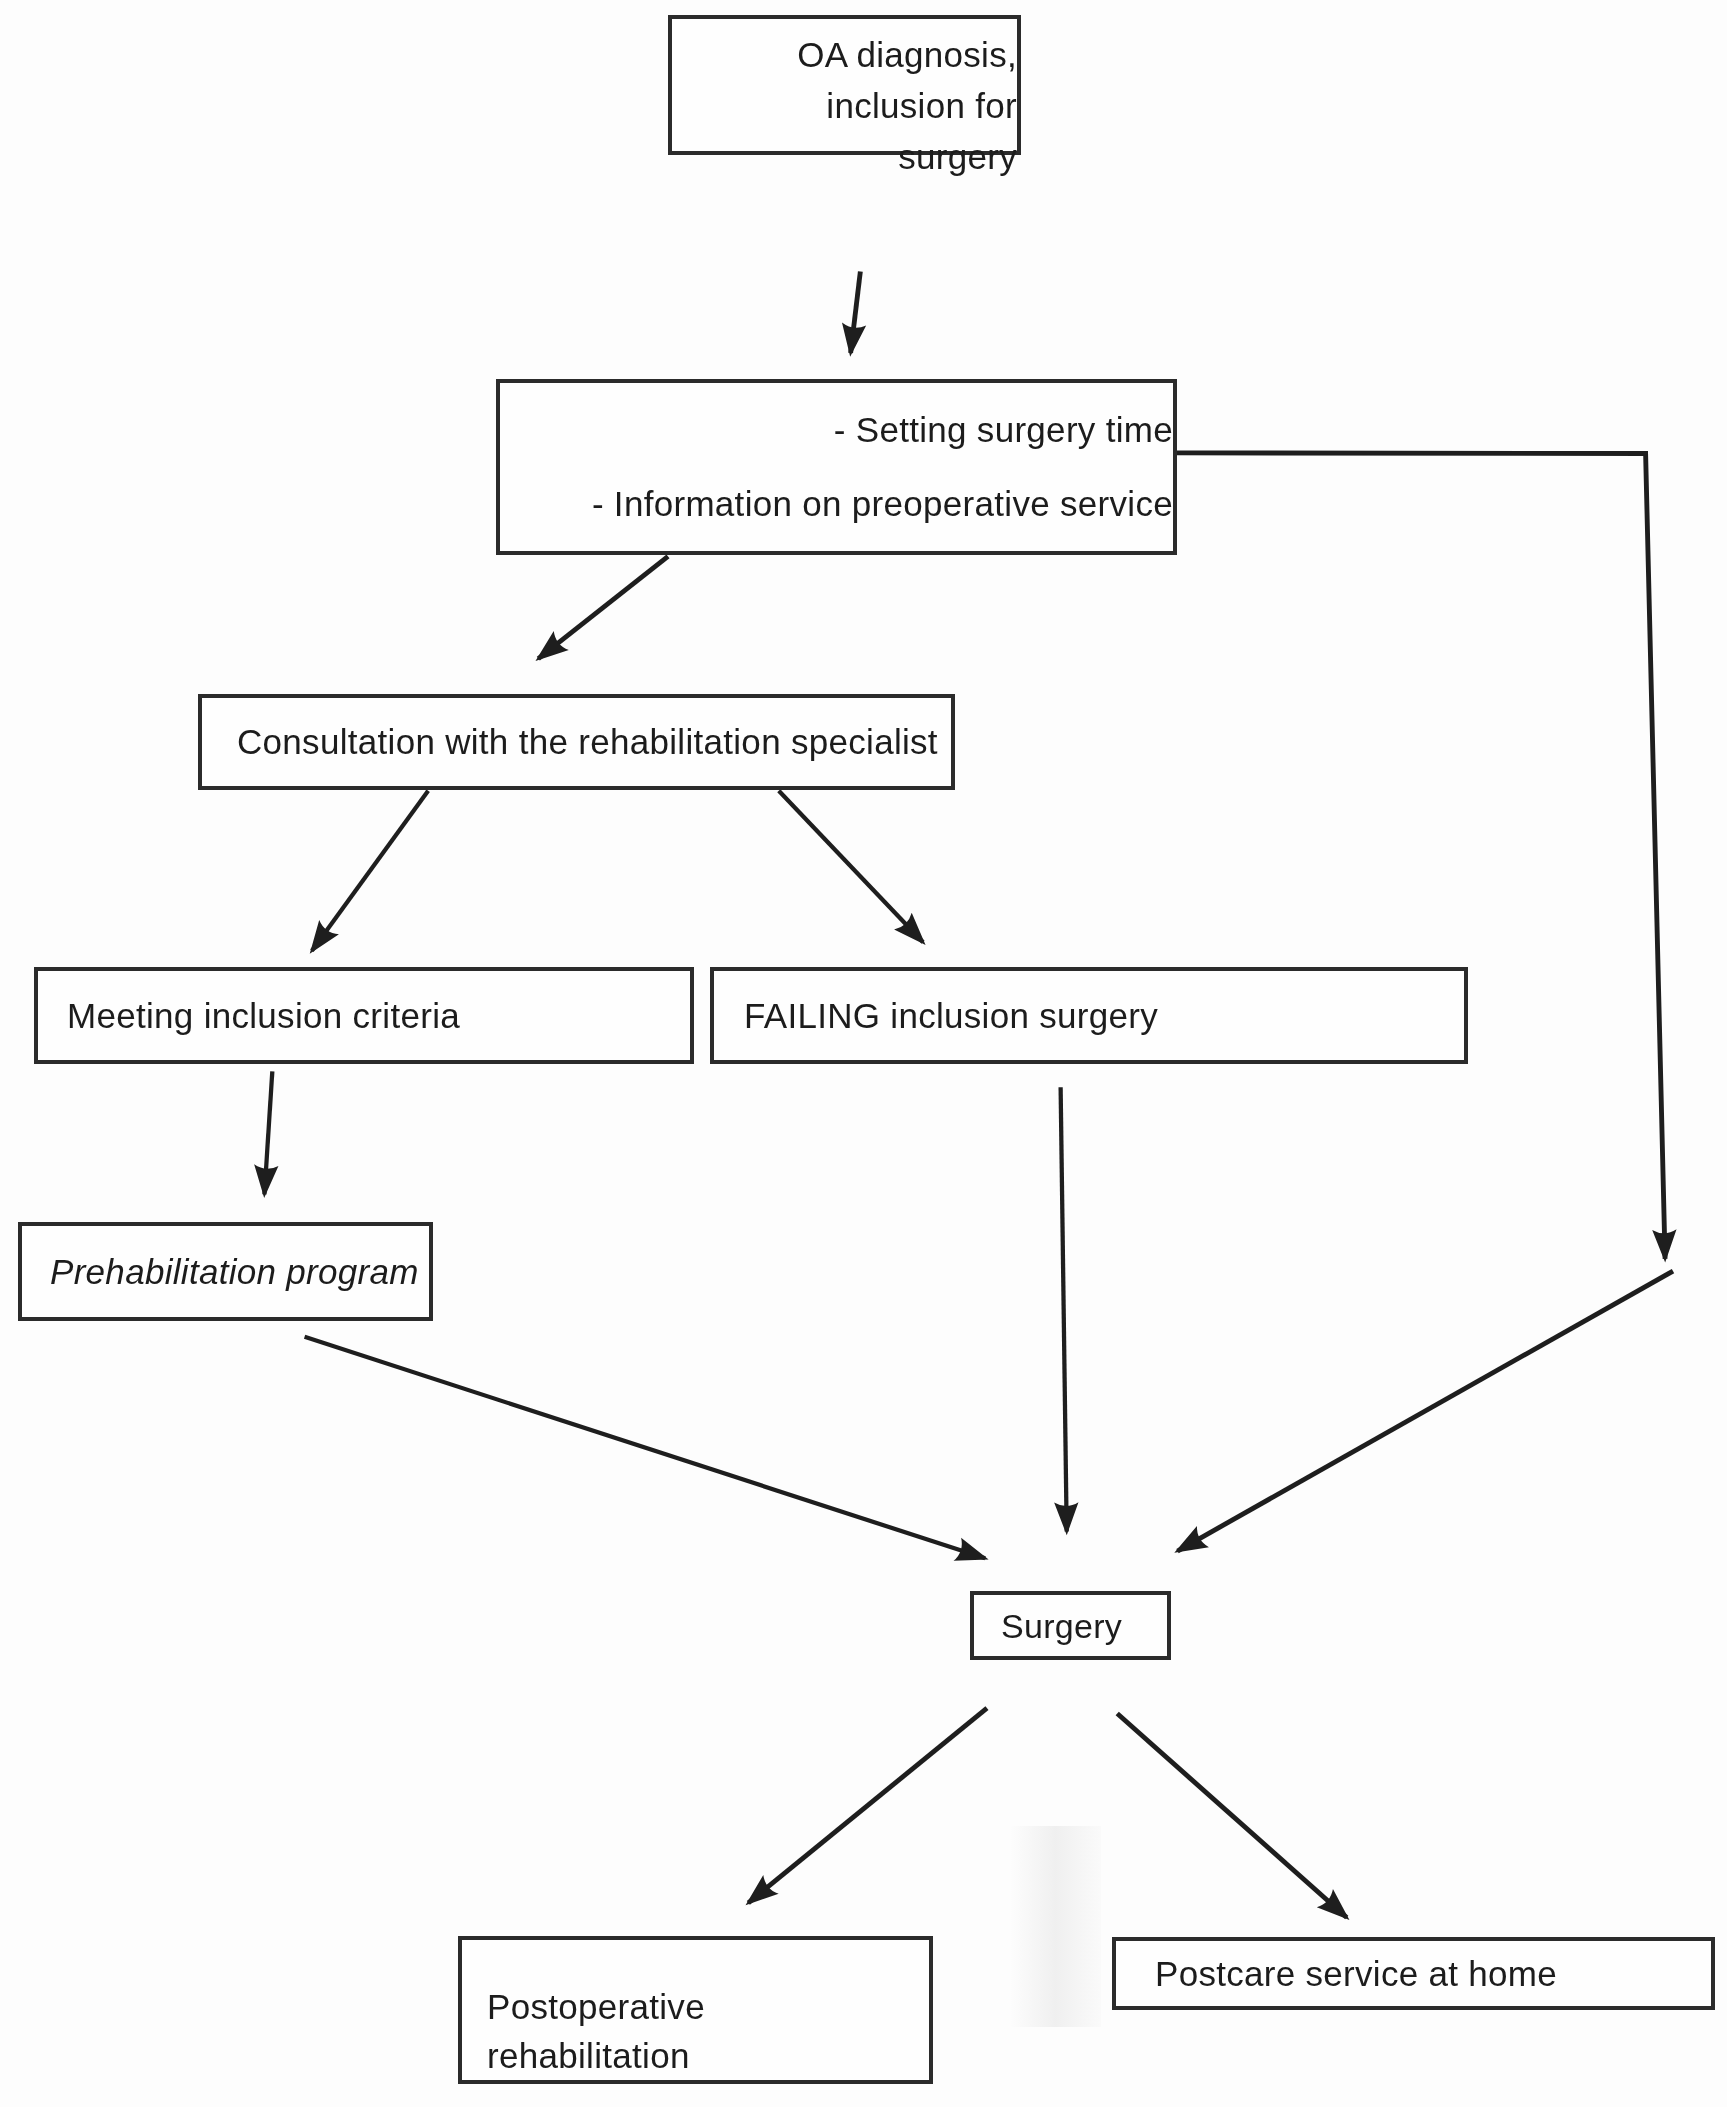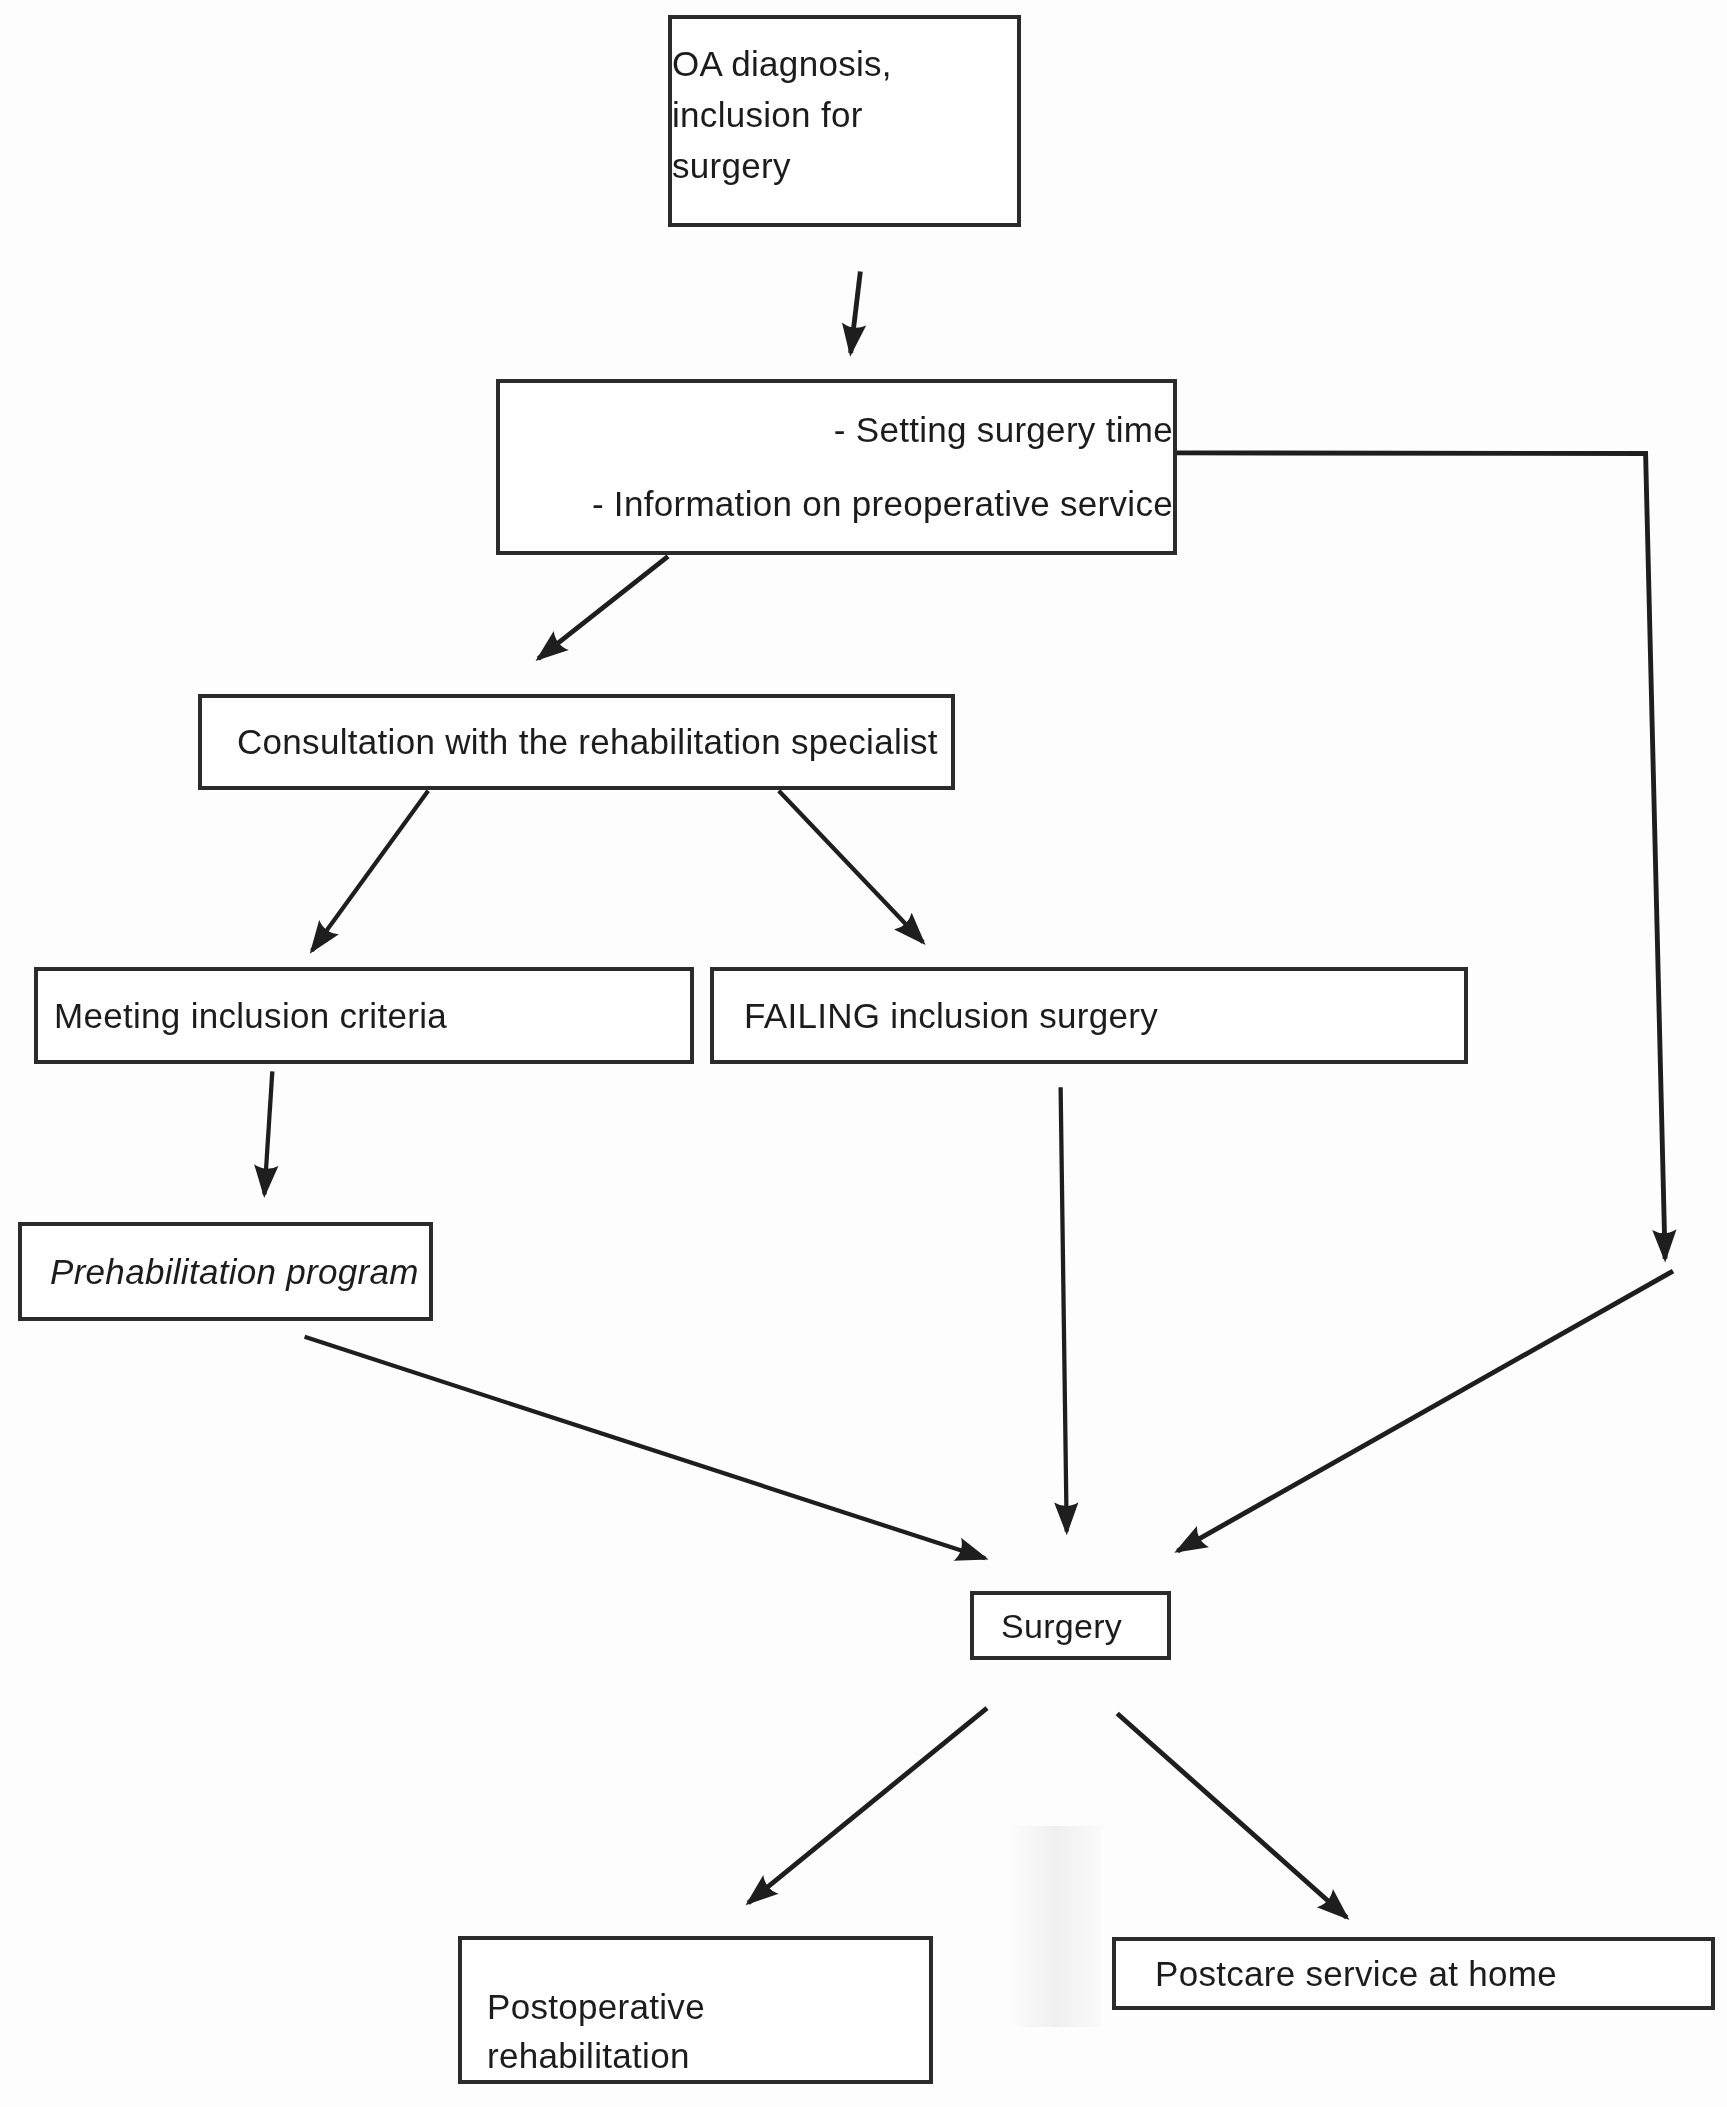--- a/index.html
+++ b/index.html
@@ -23,35 +23,35 @@
     background: #fefefe;
     display: flex;
     flex-direction: column;
     justify-content: center;
     font-size: 35px;
     line-height: 50px;
     letter-spacing: 0.3px;
   }
   .node .line { display: block; }
   #n-oa {
-    left: 668px; top: 14.6px; width: 353px; height: 212px;
-    text-align: left; justify-content: flex-start; padding-top: 19px;
+    left: 668px; top: 14.6px; width: 353px; height: 140px;
+    text-align: right; justify-content: flex-start; padding-top: 10px;
     line-height: 51px;
   }
   #n-scheduling {
     left: 496px; top: 379px; width: 681px; height: 176px;
     padding-left: 23px; line-height: 74px; align-items: flex-end;
   }
   #n-consultation {
     left: 198px; top: 694px; width: 757px; height: 96px;
     padding-left: 35px;
   }
   #n-meeting {
     left: 34px; top: 967px; width: 660px; height: 97px;
-    padding-left: 16px;
+    padding-left: 29px;
   }
   #n-failing {
     left: 710px; top: 967px; width: 758px; height: 97px;
     padding-left: 30px;
   }
   #n-prehab {
     left: 18px; top: 1222px; width: 415px; height: 99px;
     padding-left: 28px;
     font-style: italic;
   }

